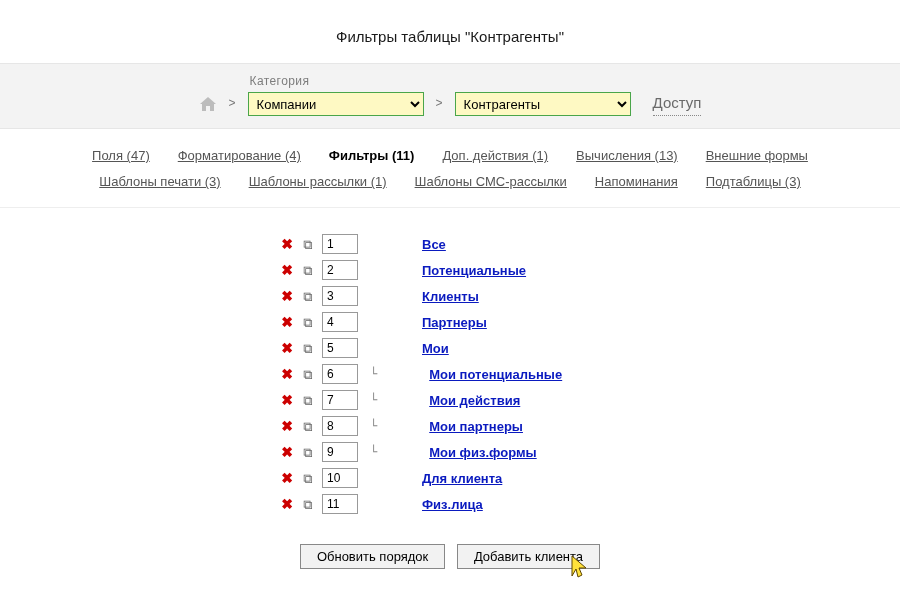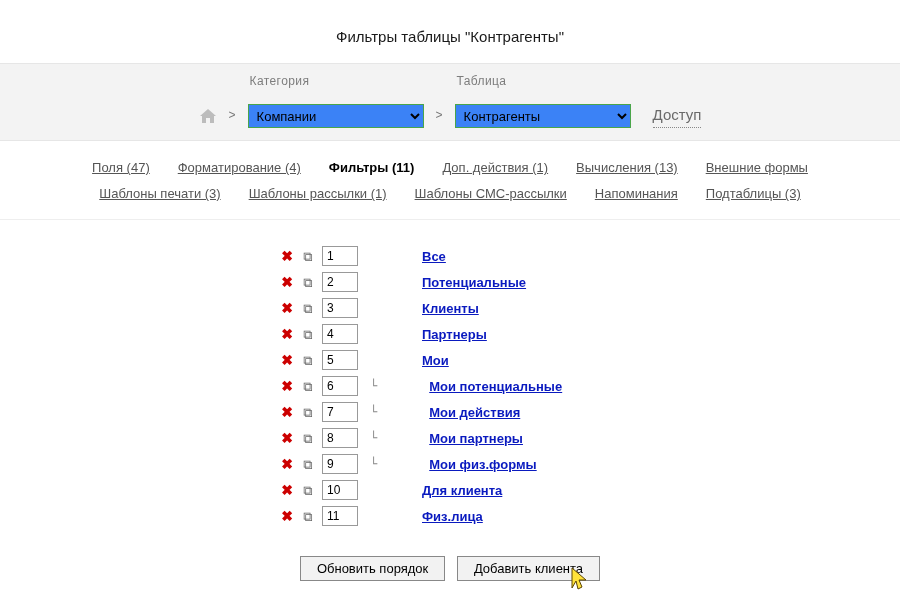--- a/index.html
+++ b/index.html
@@ -24,37 +24,37 @@
   }
   .crumb-row {
     display: flex;
     align-items: flex-end;
     justify-content: center;
     gap: 12px;
   }
   .crumb-col {
     display: flex;
     flex-direction: column;
-    gap: 16px;
+    gap: 4px;
   }
   .crumb-label {
     font-size: 12px;
     color: #7d7d7d;
     letter-spacing: 0.4px;
     padding-left: 2px;
   }
   .home-icon svg { display: block; }
   .sep {
     color: #777;
     font-size: 12px;
     padding-bottom: 6px;
   }
   select.sel {
     border: 1px solid #4aa54a;
-    background: #3b82f6;
+    background: #fef9c3;
     height: 24px;
     font-size: 13px;
     width: 176px;
     padding: 1px 4px;
   }
   .access-link {
     color: #6a6a6a;
     text-decoration: none;
     border-bottom: 1px dotted #888;
     font-size: 15px;
@@ -169,21 +169,20 @@
     </span>
     <span class="sep">&gt;</span>
     <div class="crumb-col">
       <span class="crumb-label">Категория</span>
       <select class="sel">
         <option>Компании</option>
       </select>
     </div>
     <span class="sep">&gt;</span>
     <div class="crumb-col">
-      <span class="crumb-label">Таблица</span>
       <select class="sel">
         <option>Контрагенты</option>
       </select>
     </div>
     <a href="#" class="access-link">Доступ</a>
   </div>
 </div>
 
 <div class="tabs" id="tabs"><a href="#">Поля (47)</a><a href="#">Форматирование (4)</a><span class="tab-current">Фильтры (11)</span><a href="#">Доп. действия (1)</a><a href="#">Вычисления (13)</a><a href="#">Внешние формы</a><br><a href="#">Шаблоны печати (3)</a><a href="#">Шаблоны рассылки (1)</a><a href="#">Шаблоны СМС-рассылки</a><a href="#">Напоминания</a><a href="#">Подтаблицы (3)</a></div>
 

